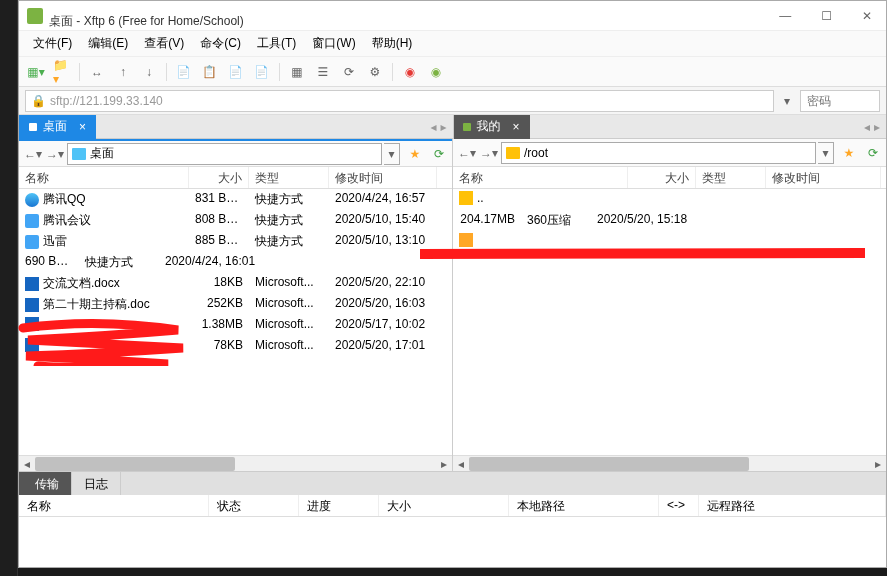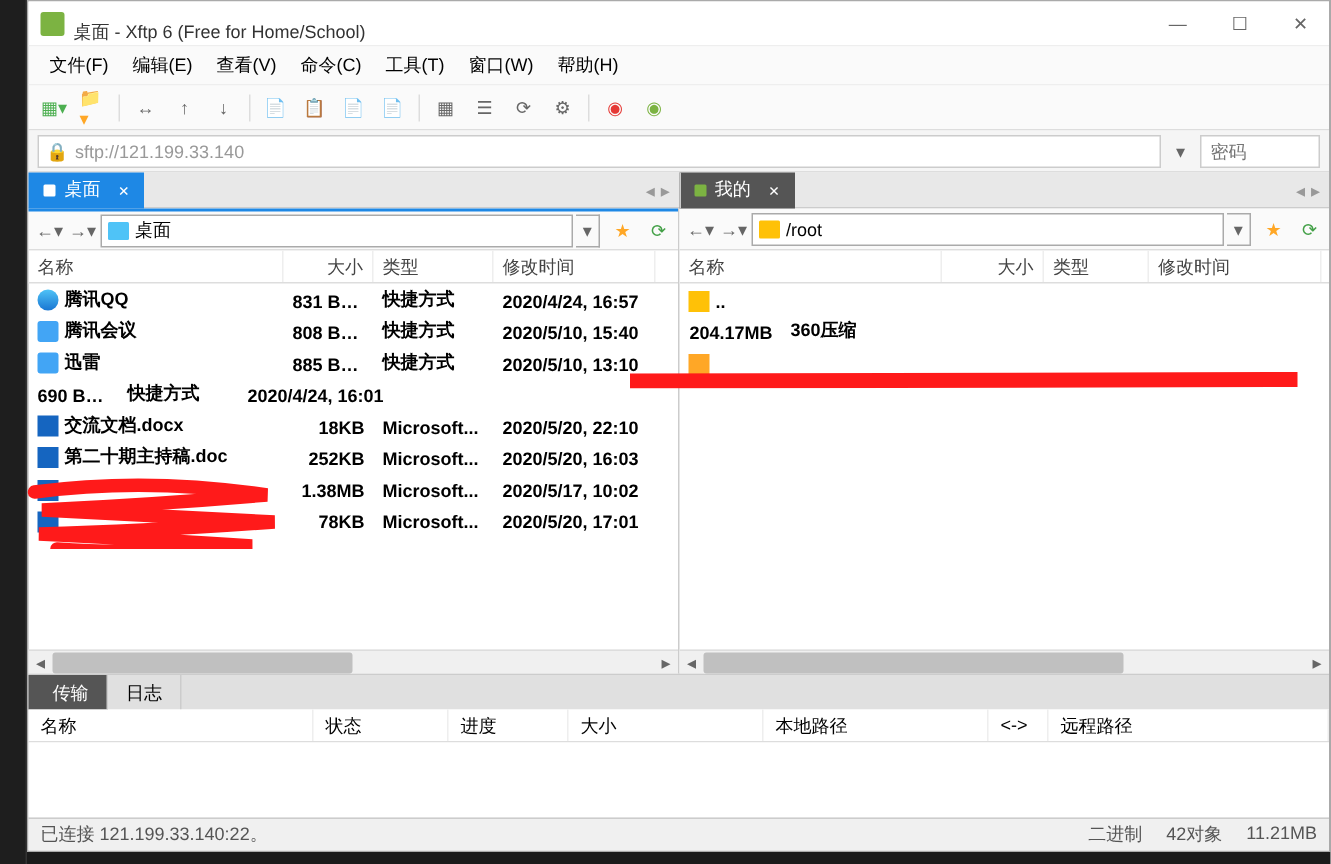--- a/index.html
+++ b/index.html
@@ -37,21 +37,21 @@
 .pathbar .path-input { flex: 1; height: 22px; border: 1px solid #aaa; background: #fff; display: flex; align-items: center; padding: 0 4px; gap: 4px; }
 .pathbar .path-input .folder-ico { width: 14px; height: 12px; background: #4fc3f7; border-radius: 1px; }
 .pathbar .path-input .folder-ico.yellow { background: #ffc107; }
 .pathbar .dd { width: 16px; text-align: center; color: #666; border: 1px solid #aaa; border-left: none; height: 22px; display: flex; align-items: center; justify-content: center; cursor: pointer; }
 .pathbar .action-ico { width: 18px; height: 18px; margin-left: 4px; display: flex; align-items: center; justify-content: center; cursor: pointer; }
 .pathbar.active { border-top: 2px solid #1e88e5; }
 .filelist { flex: 1; overflow: hidden; position: relative; }
 .fl-header { height: 22px; display: flex; border-bottom: 1px solid #ddd; background: #fff; }
 .fl-header .col { padding: 3px 6px; border-right: 1px solid #eee; color: #444; white-space: nowrap; overflow: hidden; }
 .fl-body { overflow-y: auto; }
-.fl-row { height: 21px; display: flex; align-items: flex-end; font-weight: bold; }
+.fl-row { height: 21px; display: flex; align-items: flex-start; }
 .fl-row .col { padding: 2px 6px; white-space: nowrap; overflow: hidden; text-overflow: ellipsis; }
 .fl-row .name-col { display: flex; align-items: center; gap: 4px; }
 .file-ico { width: 14px; height: 14px; display: inline-block; flex-shrink: 0; }
 .ico-qq { background: linear-gradient(#4fc3f7,#1976d2); border-radius: 50%; }
 .ico-app { background: #42a5f5; border-radius: 2px; }
 .ico-word { background: #1565c0; }
 .ico-zip { background: #ffa726; }
 .ico-up { background: #ffc107; }
 .col-name-l { width: 170px; }
 .col-size-l { width: 60px; text-align: right; }
@@ -282,20 +282,21 @@
                 <span class="file-ico ico-up"></span>
                 <span>..</span>
               </div>
               <div class="col col-size-r"></div>
               <div class="col col-type-r"></div>
               <div class="col col-time-r"></div>
             </div>
             <div class="fl-row">
               <div class="col col-size-r">204.17MB</div>
               <div class="col col-type-r">360压缩</div>
+              <div class="col col-time-r">2020/5/20, 15:18</div>
             </div>
             <div class="fl-row">
               <div class="col col-name-r name-col">
                 <span class="file-ico ico-zip"></span>
                 <span></span>
               </div>
               <div class="col col-size-r"></div>
               <div class="col col-type-r"></div>
               <div class="col col-time-r"></div>
             </div>
@@ -318,28 +319,20 @@
     <div class="tcol" style="width:190px">名称</div>
     <div class="tcol" style="width:90px">状态</div>
     <div class="tcol" style="width:80px">进度</div>
     <div class="tcol" style="width:130px">大小</div>
     <div class="tcol" style="width:150px">本地路径</div>
     <div class="tcol" style="width:40px">&lt;-&gt;</div>
     <div class="tcol" style="flex:1">远程路径</div>
   </div>
   <div class="transfer-body"></div>
 
-  <div class="statusbar">
-    <span>已连接 121.199.33.140:22。</span>
-    <div class="sb-right">
-      <span>二进制</span>
-      <span>42对象</span>
-      <span>11.21MB</span>
-    </div>
-  </div>
 
 </div>
 
 <svg class="redaction red1" width="170" height="60">
   <path d="M5 10 Q80 0 160 12 Q90 18 10 22 Q85 26 165 30 Q80 36 8 38 Q90 42 150 46 Q70 52 20 48" stroke="#ff1a1a" stroke-width="9" fill="none" stroke-linecap="round"></path>
   <path d="M100 50 Q120 58 135 56" stroke="#ff1a1a" stroke-width="6" fill="none" stroke-linecap="round"></path>
 </svg>
 <svg class="redaction red2" width="445" height="14">
   <path d="M0 7 L445 6" stroke="#ff1a1a" stroke-width="10" stroke-linecap="round"></path>
 </svg>

